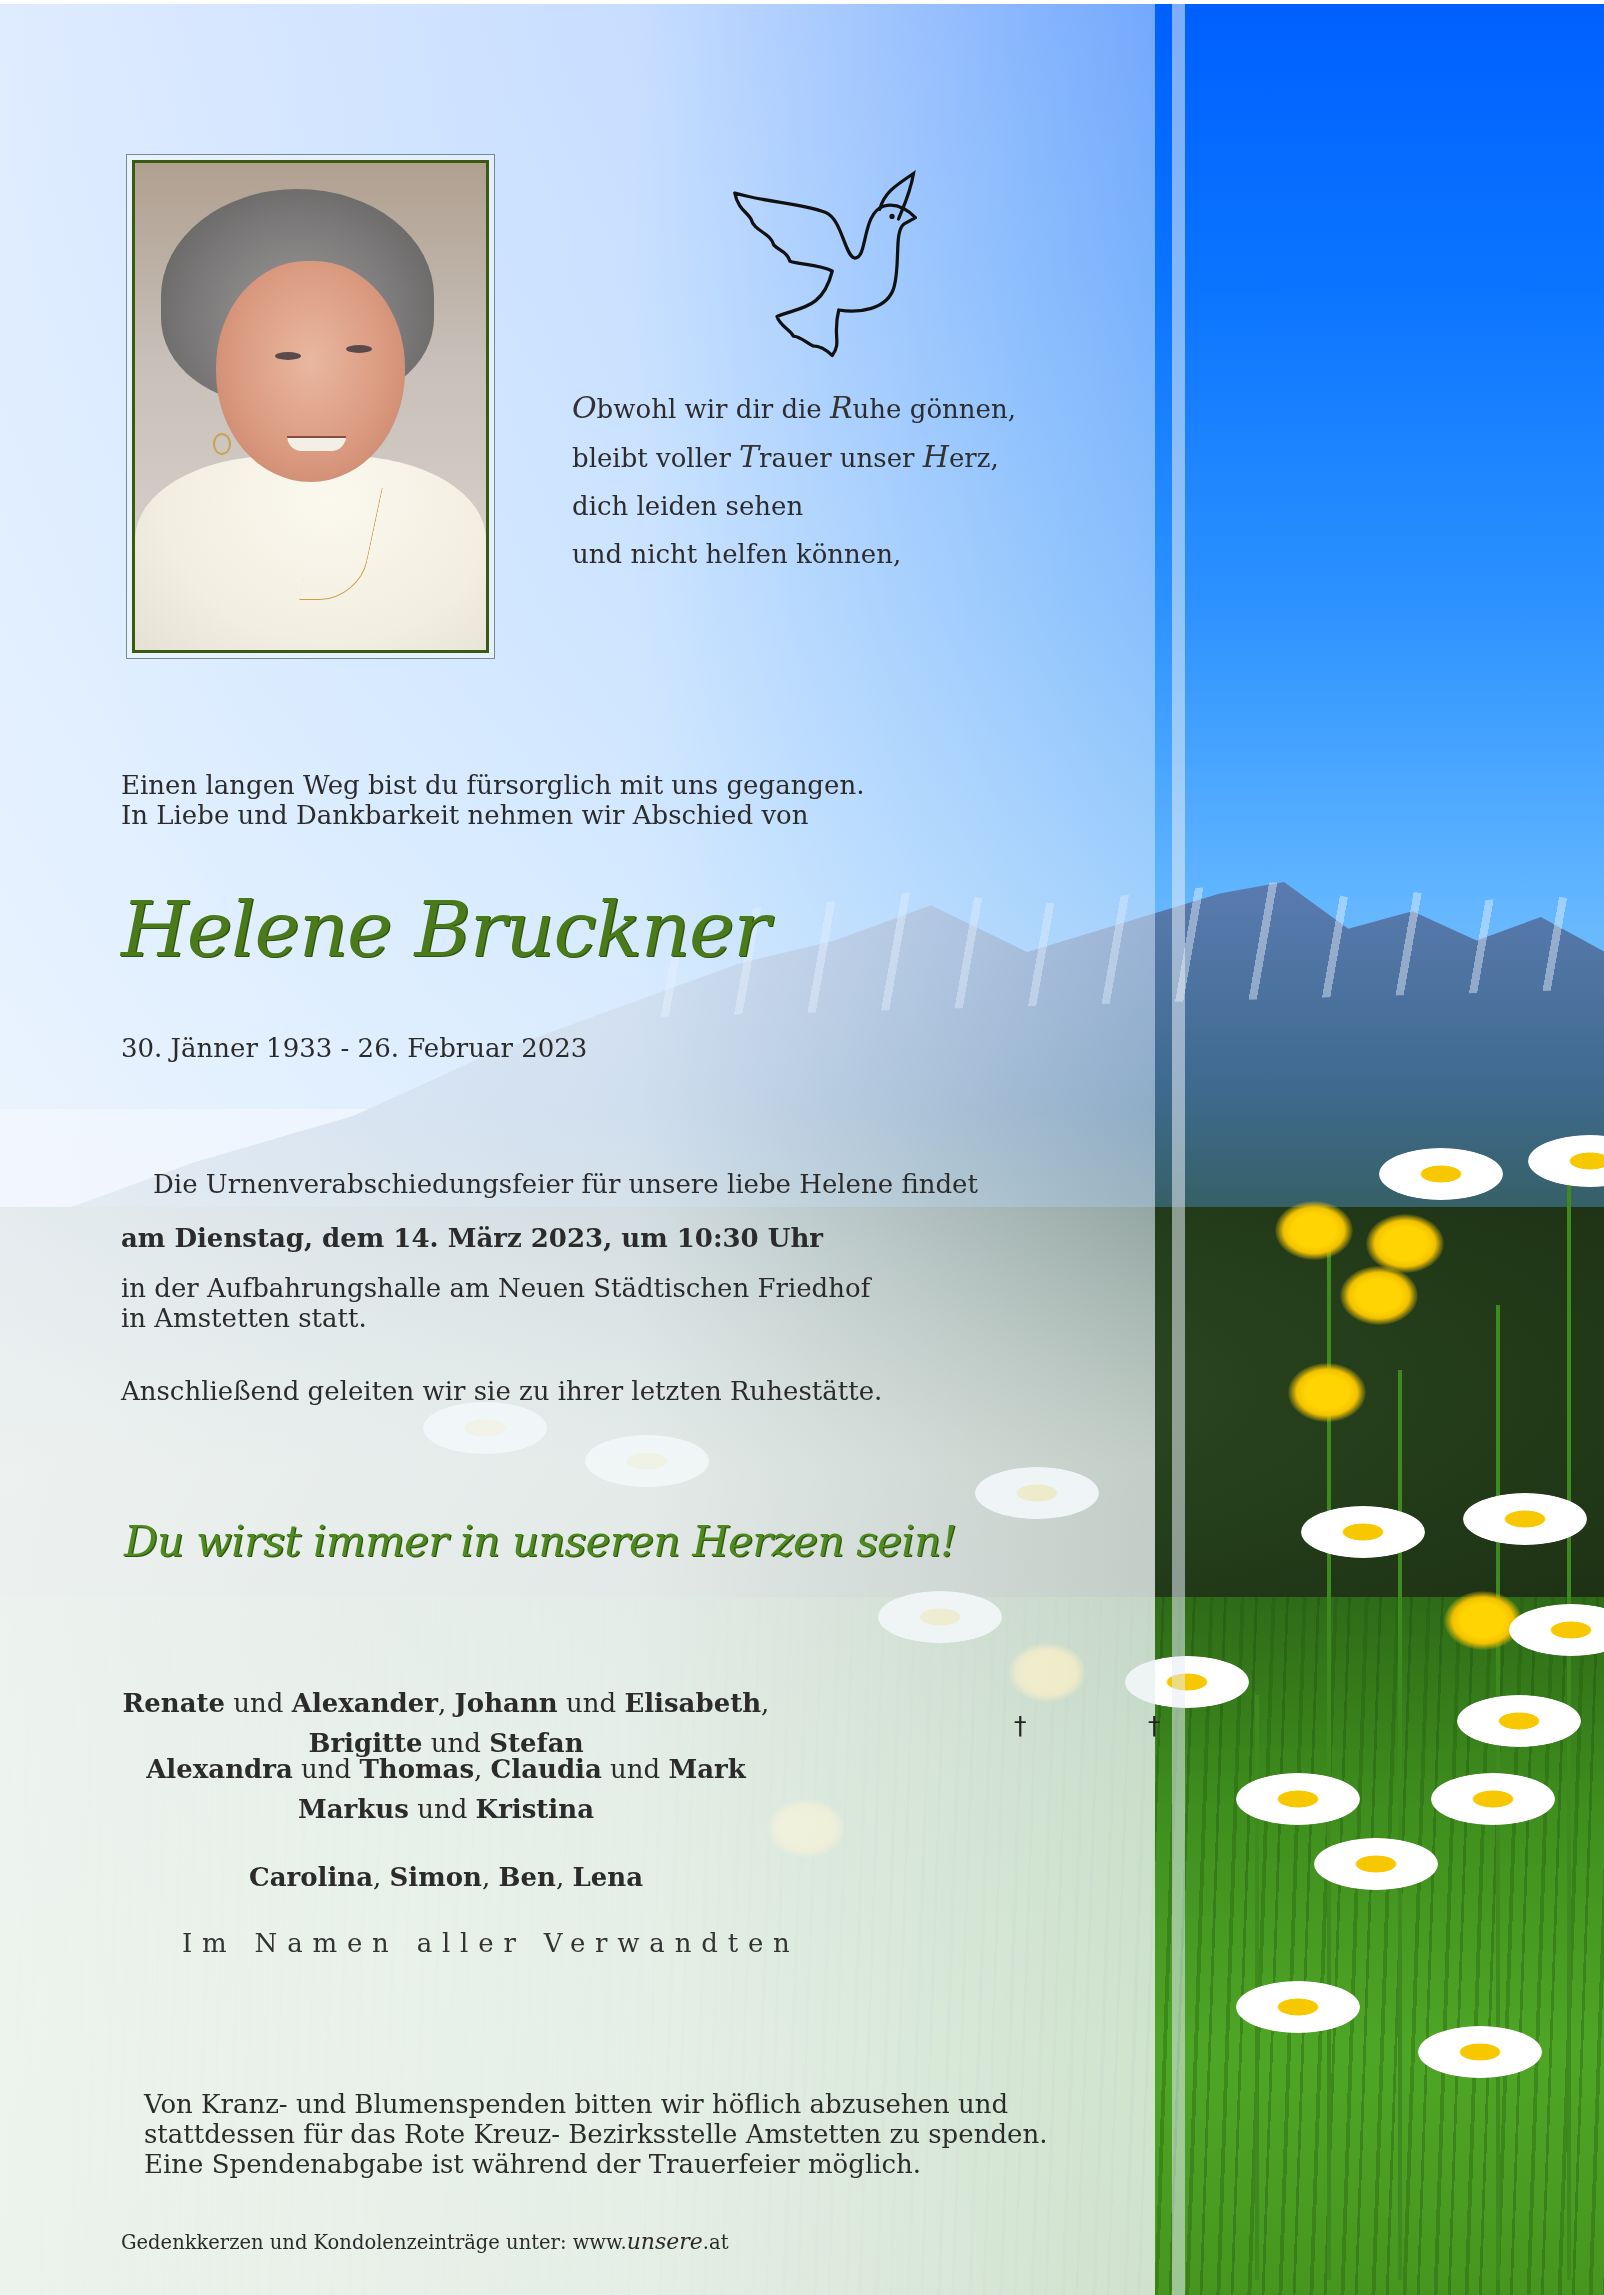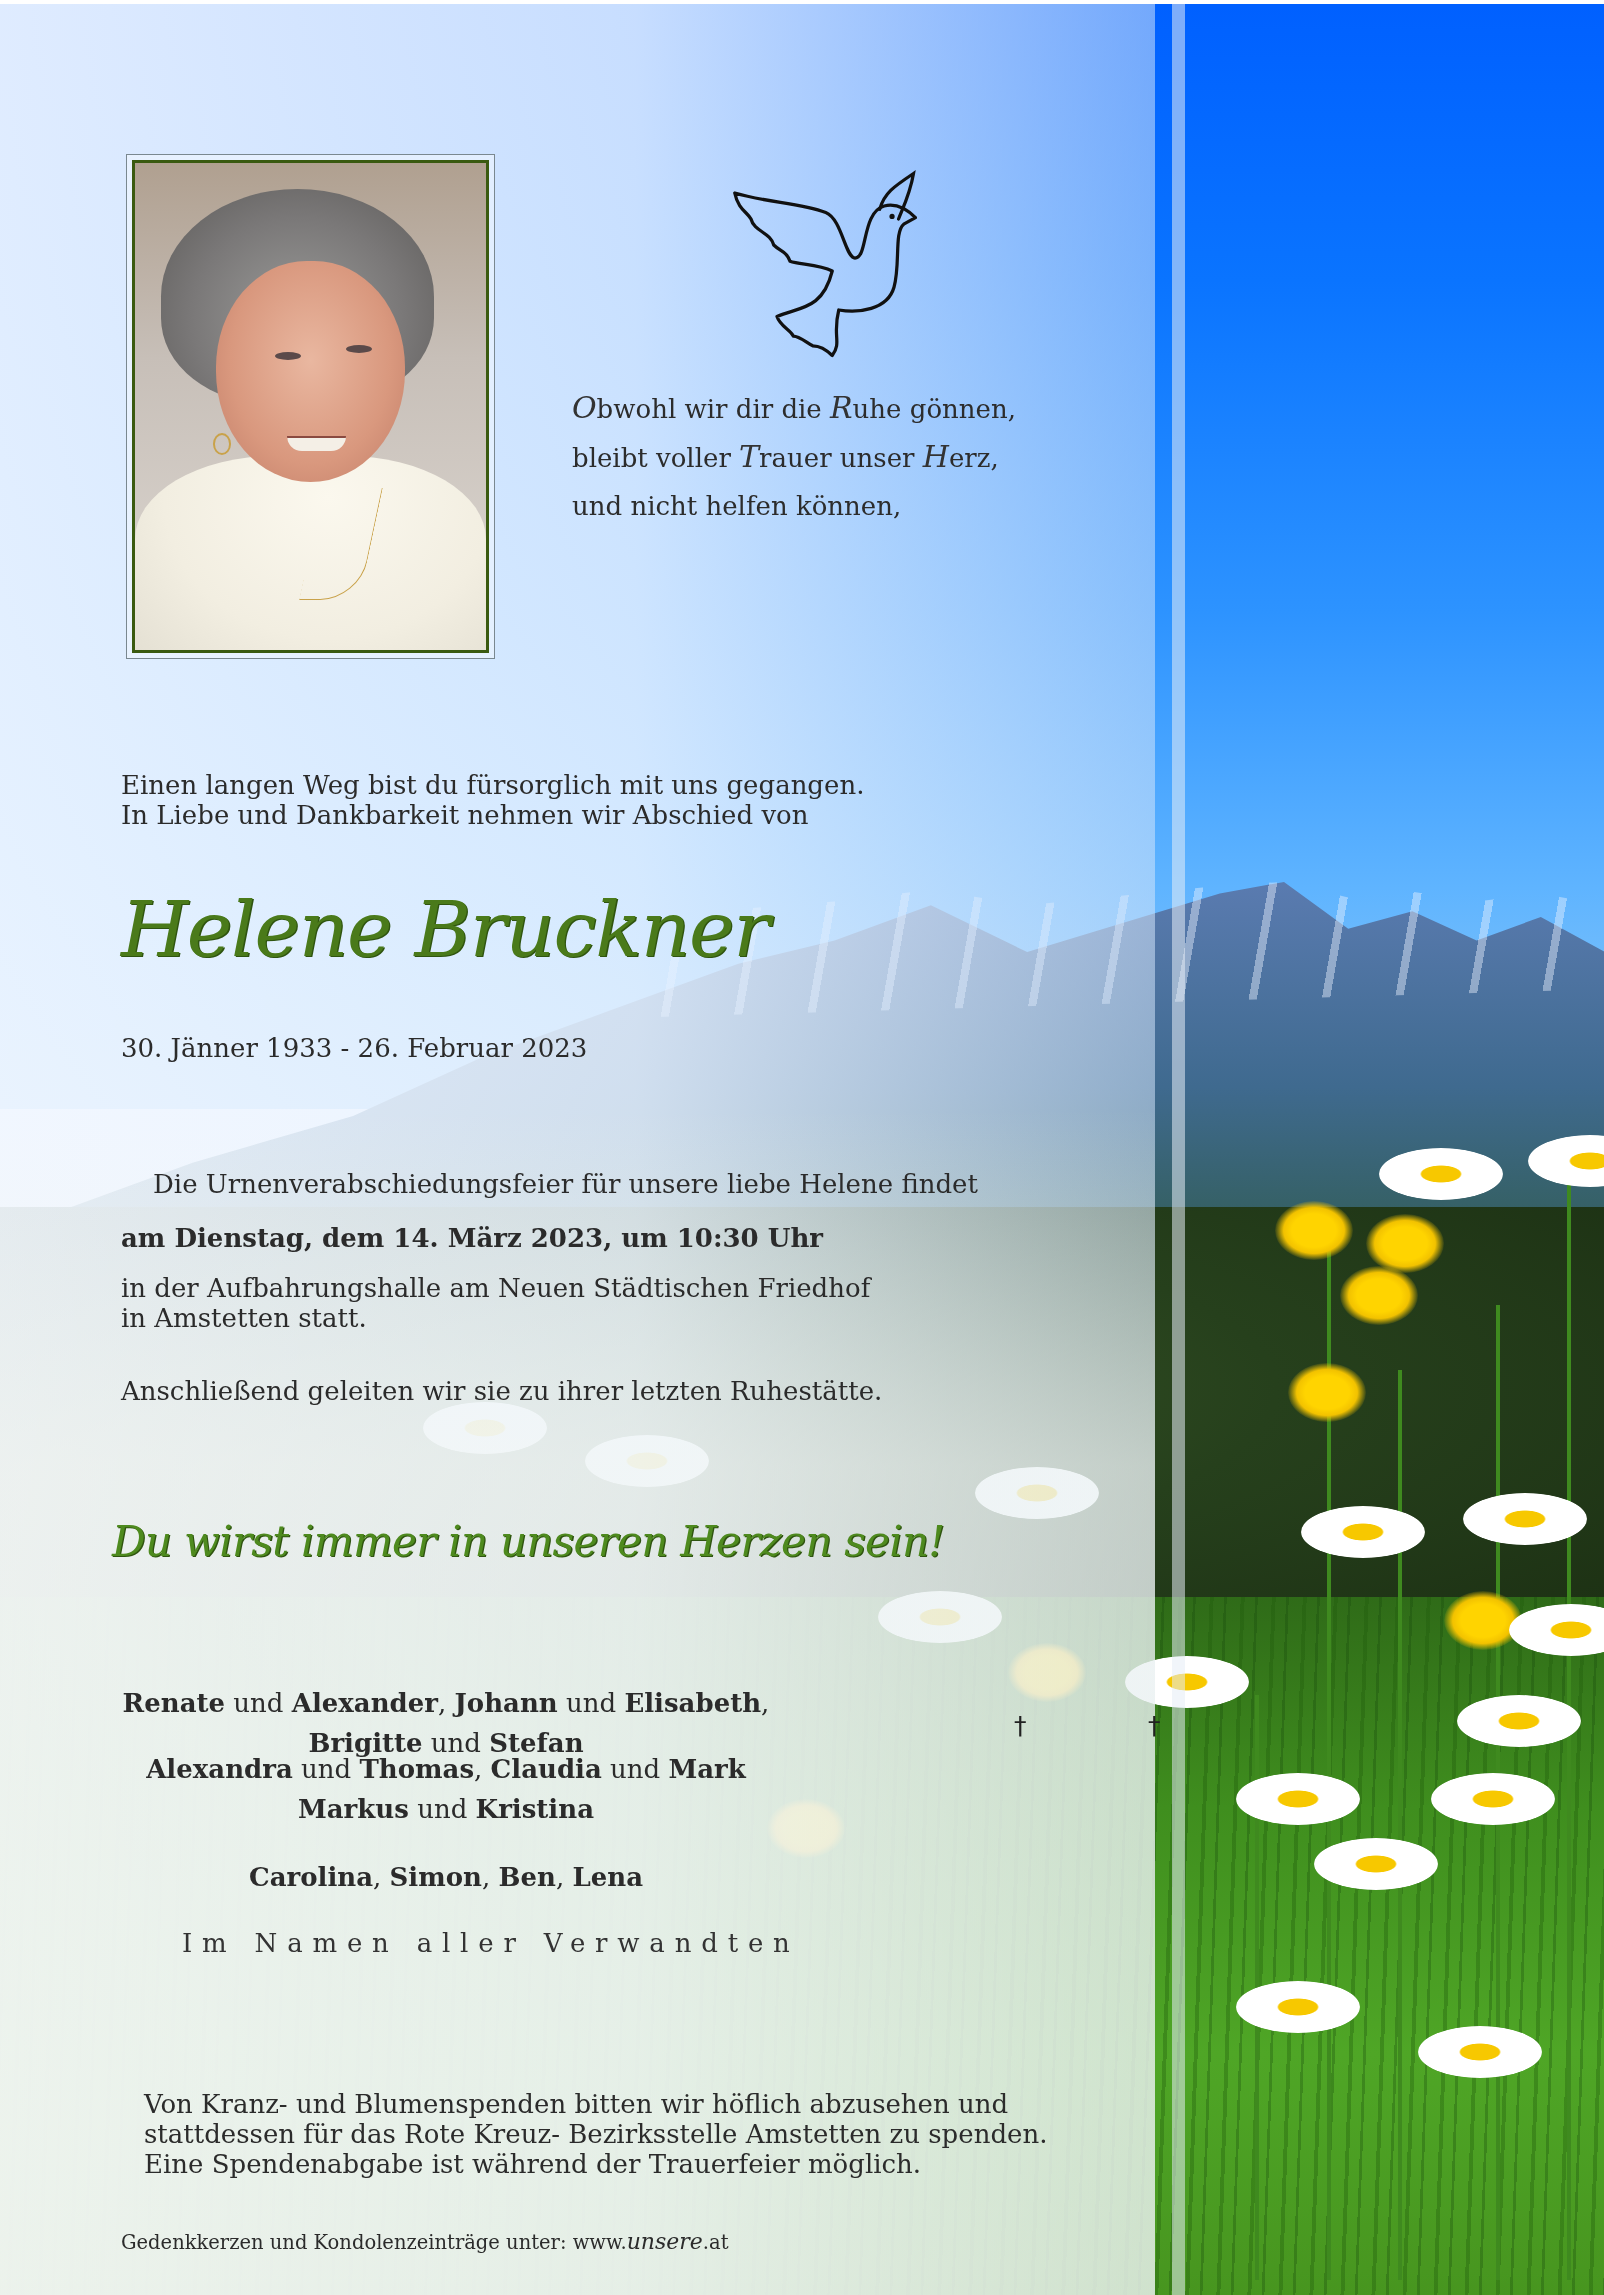--- a/index.html
+++ b/index.html
@@ -95,21 +95,21 @@
       position: absolute; left: 121px; top: 881px; font-family: "DejaVu Serif", serif; font-style: italic;
       font-size: 77px; color: #4a7a1a; letter-spacing: -1.3px; white-space: nowrap;
       text-shadow: 1.3px 1.3px 0 #2f5410;
     }
     .dates { top: 1029px; font-size: 26px; }
     .ceremony1 { top: 1165px; margin-left: 32px; }
     .ceremony2 { top: 1219px; font-weight: bold; }
     .ceremony3 { top: 1269px; }
     .after { top: 1372px; }
     .motto {
-      position: absolute; left: 112px; top: 1513px; font-family: "DejaVu Serif", serif; font-style: italic;
+      position: absolute; left: 124px; top: 1513px; font-family: "DejaVu Serif", serif; font-style: italic;
       font-size: 42px; color: #4e8a1e; white-space: nowrap; text-shadow: 1.3px 1.3px 0 #2f5410; letter-spacing: -0.7px;
     }
     .family { position: absolute; left: 121px; width: 650px; text-align: center; font-size: 26px; line-height: 40px; color: #2b2b2b; }
     .family .line { display: block; white-space: nowrap; }
     .family b { font-weight: bold; }
     .fam1 { top: 1639px; margin-top: 40px; }
     .fam2 { top: 1745px; }
     .fam3 { top: 1853px; }
     .relatives {
       position: absolute; left: 182px; top: 1924px; font-size: 26px; letter-spacing: 9.8px; color: #333; white-space: nowrap;
@@ -184,20 +184,21 @@
 
   <svg class="dove" viewBox="0 0 290 300">
     <path d="M 10 40 C 60 55, 110 55, 150 70 C 175 80, 180 140, 195 140 C 215 140, 205 70, 240 60 C 260 55, 275 65, 288 78 L 270 88 C 255 100, 265 150, 255 185 C 245 220, 200 225, 170 220 C 160 260, 175 270, 160 290 C 150 280, 140 275, 130 275 C 120 270, 110 260, 100 260 C 95 250, 80 245, 75 230 C 110 215, 145 220, 160 160 C 140 150, 110 150, 95 145 C 90 130, 80 130, 70 120 C 65 100, 40 100, 35 80 C 30 70, 15 65, 10 40 Z" fill="none" stroke="#111" stroke-width="5" stroke-linejoin="round"></path>
     <path d="M 233 65 C 240 40, 255 30, 285 10 C 280 40, 270 60, 262 80" fill="none" stroke="#111" stroke-width="5" stroke-linecap="round"></path>
     <circle cx="252" cy="76" r="4" fill="#111"></circle>
   </svg>
 
   <div class="poem">
     <span class="line"><span class="cap">O</span><span>bwohl wir dir die </span><span class="cap">R</span><span>uhe gönnen,</span></span>
     <span class="line"><span>bleibt voller </span><span class="cap">T</span><span>rauer unser </span><span class="cap">H</span><span>erz,</span></span>
+    <span class="line">dich leiden sehen</span>
     <span class="line">und nicht helfen können,</span>
   </div>
 
   <div class="txt intro">
     <div>Einen langen Weg bist du fürsorglich mit uns gegangen.</div>
     <div>In Liebe und Dankbarkeit nehmen wir Abschied von</div>
   </div>
 
   <div class="name">Helene Bruckner</div>
   <div class="txt dates">30. Jänner 1933 - 26. Februar 2023</div>

